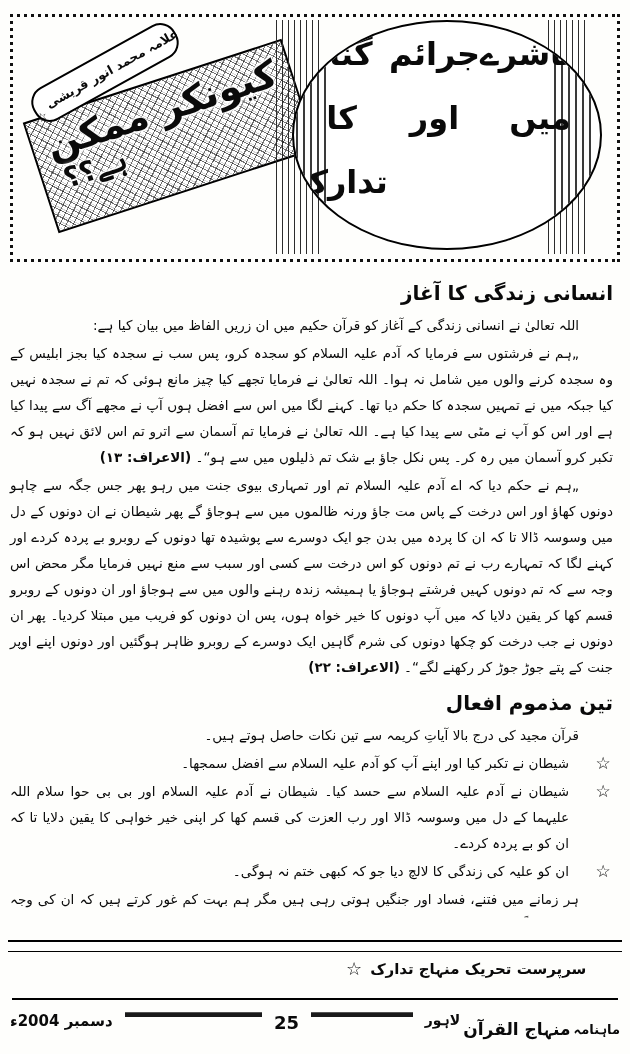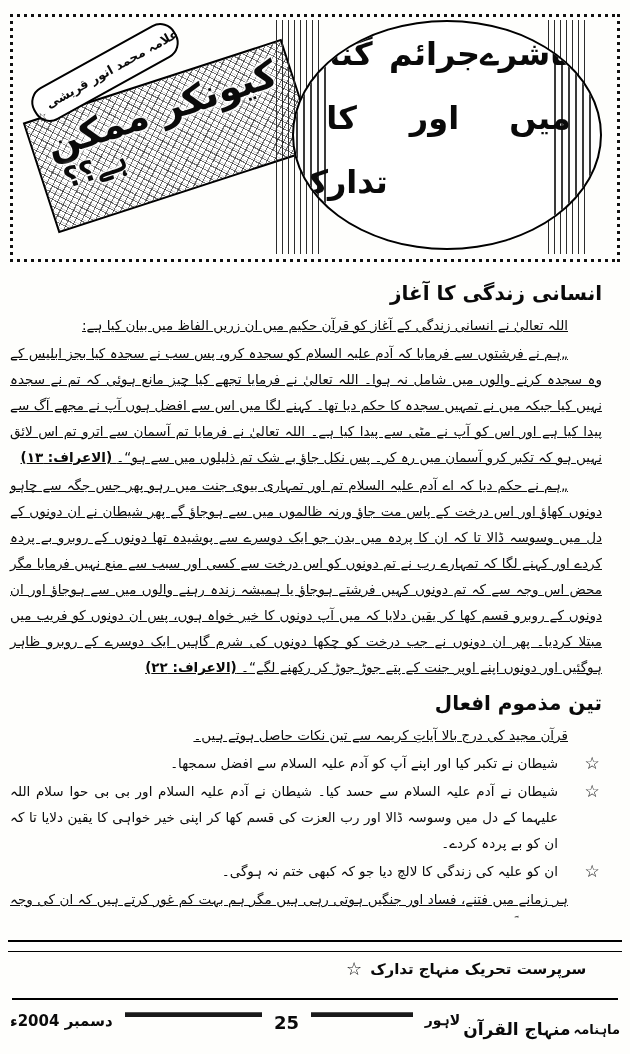--- a/index.html
+++ b/index.html
@@ -62,26 +62,26 @@
     position:absolute; left:14px; top:40px; width:158px; height:33px; z-index:4;
     border:2px solid #000; border-radius:17px; background:#fff;
     transform:rotate(-29deg);
     display:flex; align-items:center; justify-content:center; gap:5px;
     direction:rtl; font-weight:bold; font-size:12.5px; white-space:nowrap;
   }
   .badge .bstar { font-size:12px; align-self:flex-end; margin-bottom:1px; }
 
   
   .article {
-    padding:8px 28px 0 10px; direction:rtl; text-align:justify;
+    padding:8px 17px 0 10px; direction:rtl; text-align:justify;
     font-size:13.5px; line-height:26px;
     height:648px; overflow:hidden;
   }
   .sec-heading { font-size:20px; font-weight:bold; text-align:right; margin:8px 0 4px; line-height:30px; }
-  .para { margin:0 0 2px; text-indent:34px;text-decoration:underline; }
+  .para { margin:0 0 2px; text-indent:34px; }
   .ref { font-weight:bold; white-space:nowrap; }
 
   .brow { display:flex; direction:rtl; gap:24px; margin:2px 0; }
   .brow .star-cell { flex:0 0 20px; font-size:17px; line-height:26px; text-align:center; }
   .brow .btext { flex:1; text-align:justify; }
 
   
   .rule-underline { position:absolute; left:8px; right:8px; top:940px; height:2px; background:#000; }
   .rule-mid       { position:absolute; left:8px; right:8px; top:951px; height:1px; background:#000; }
   .footnote {

